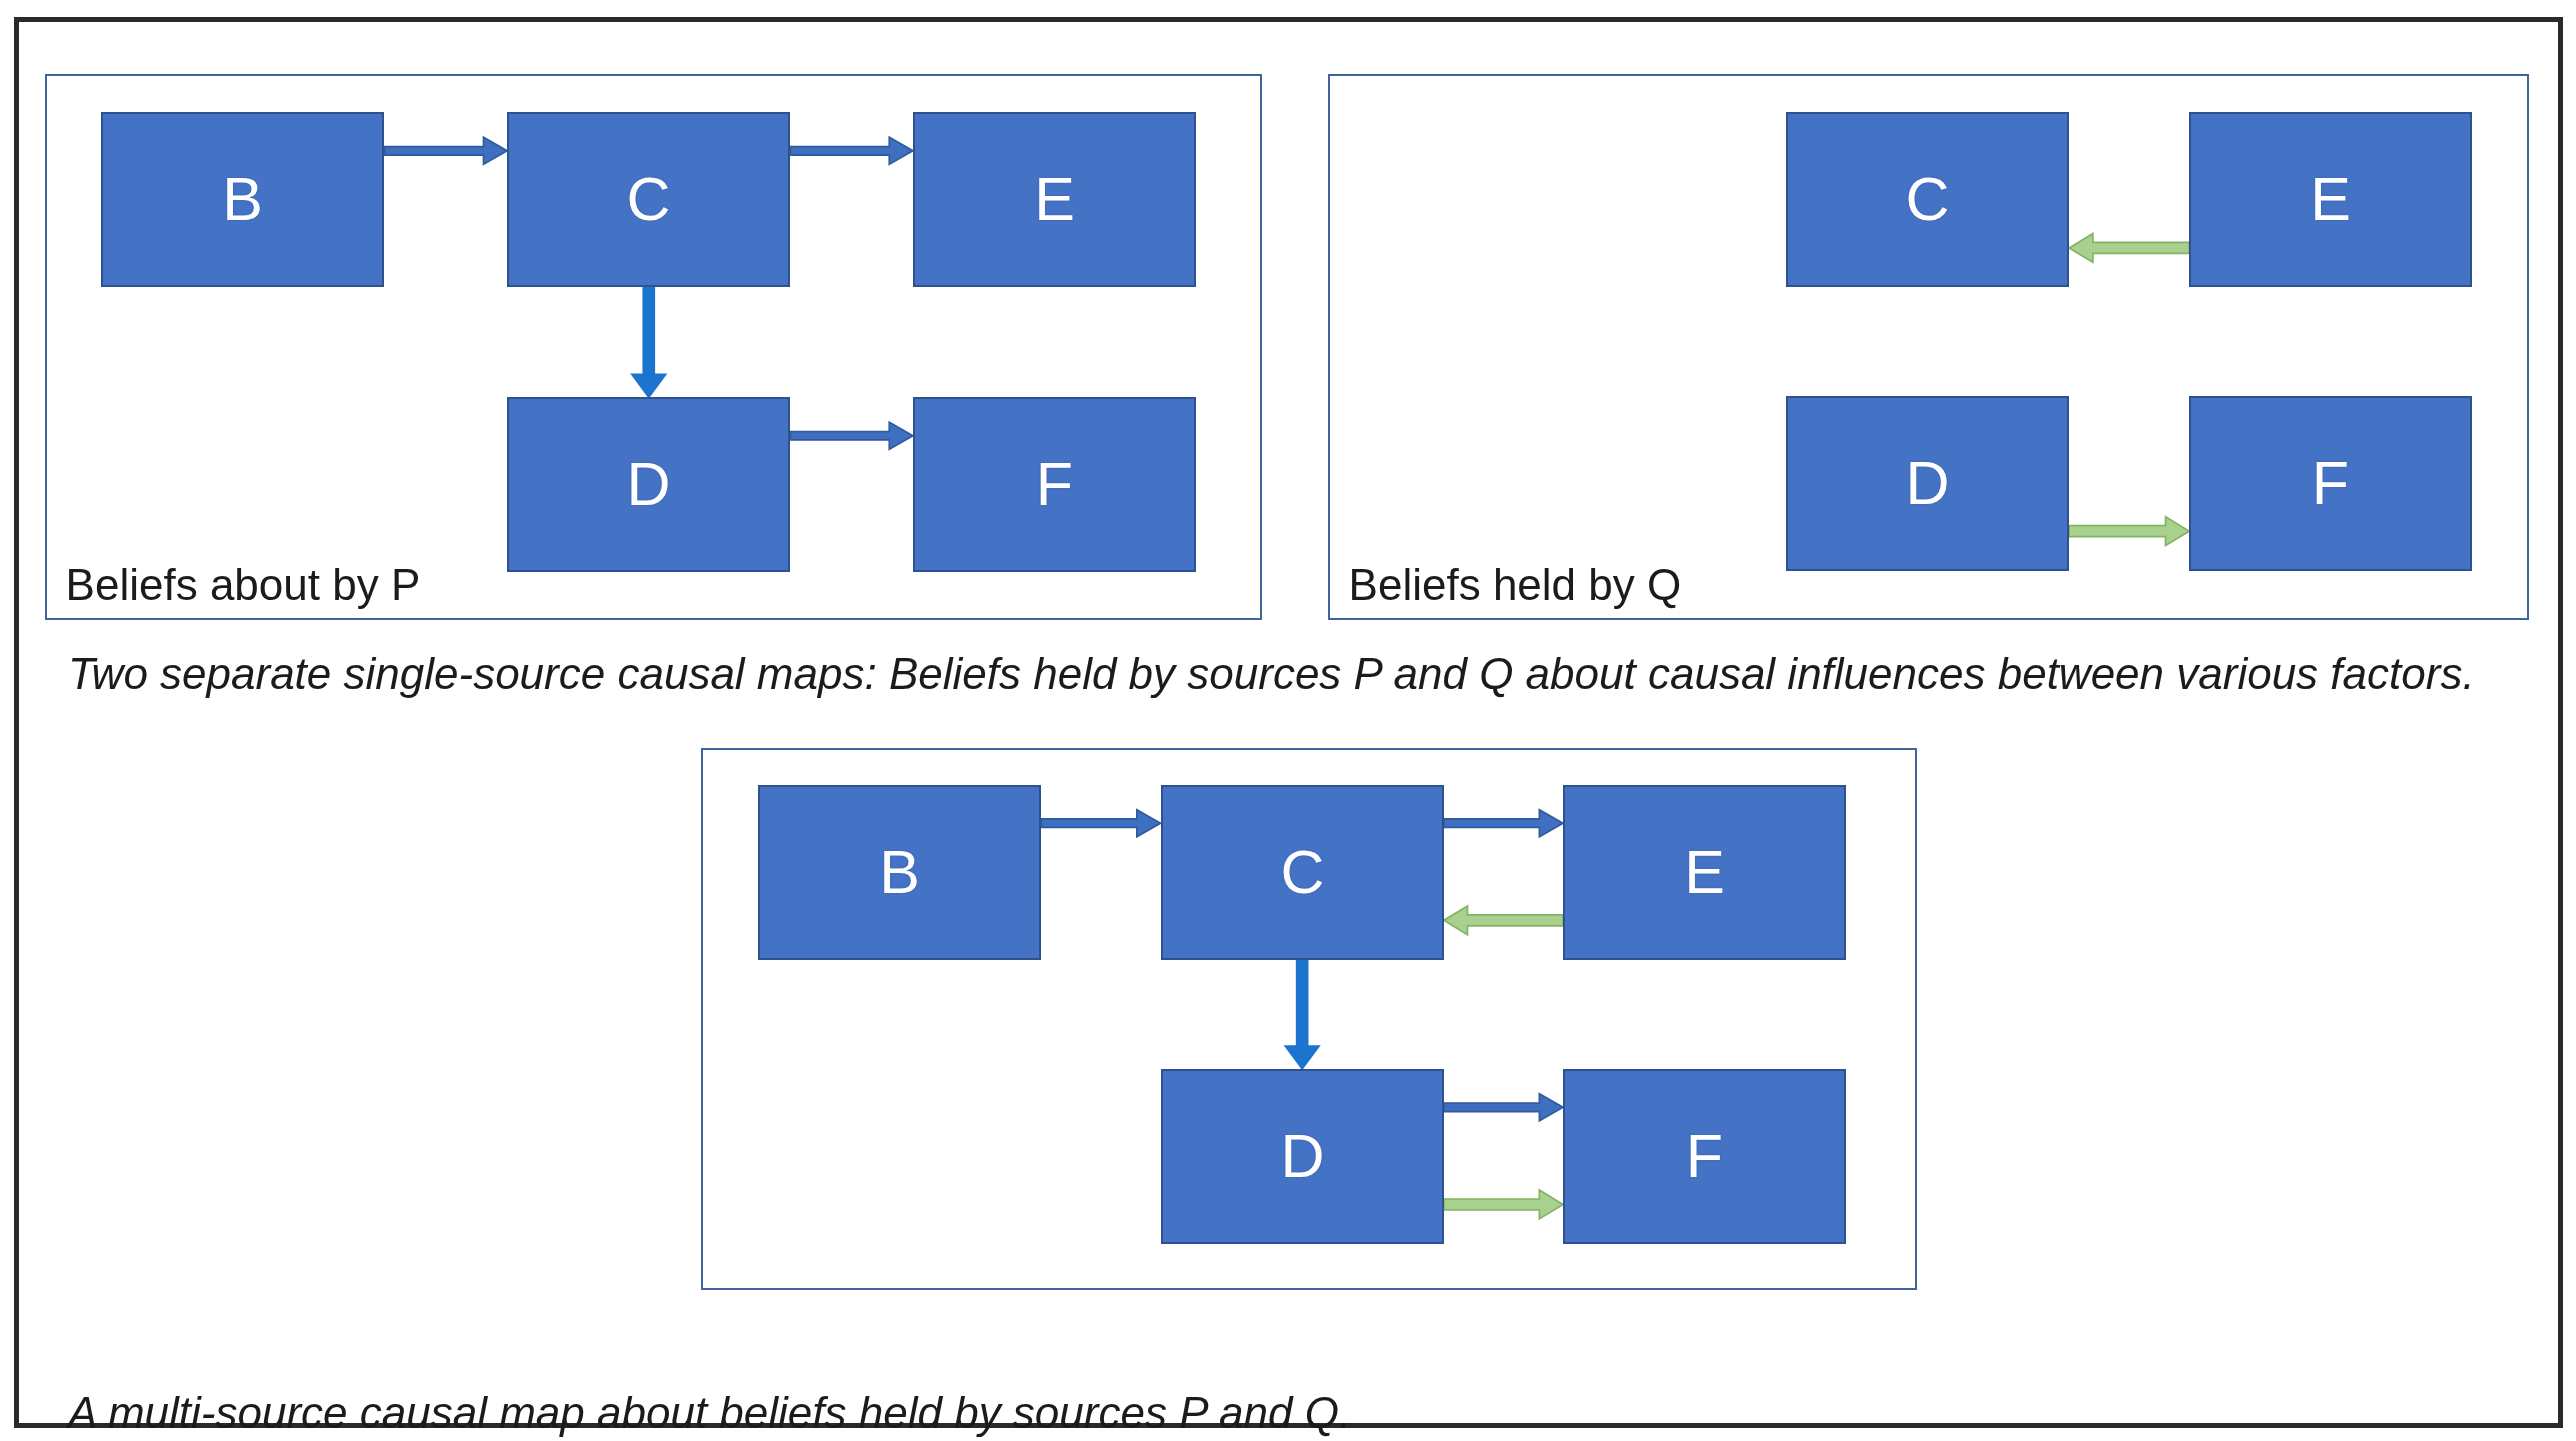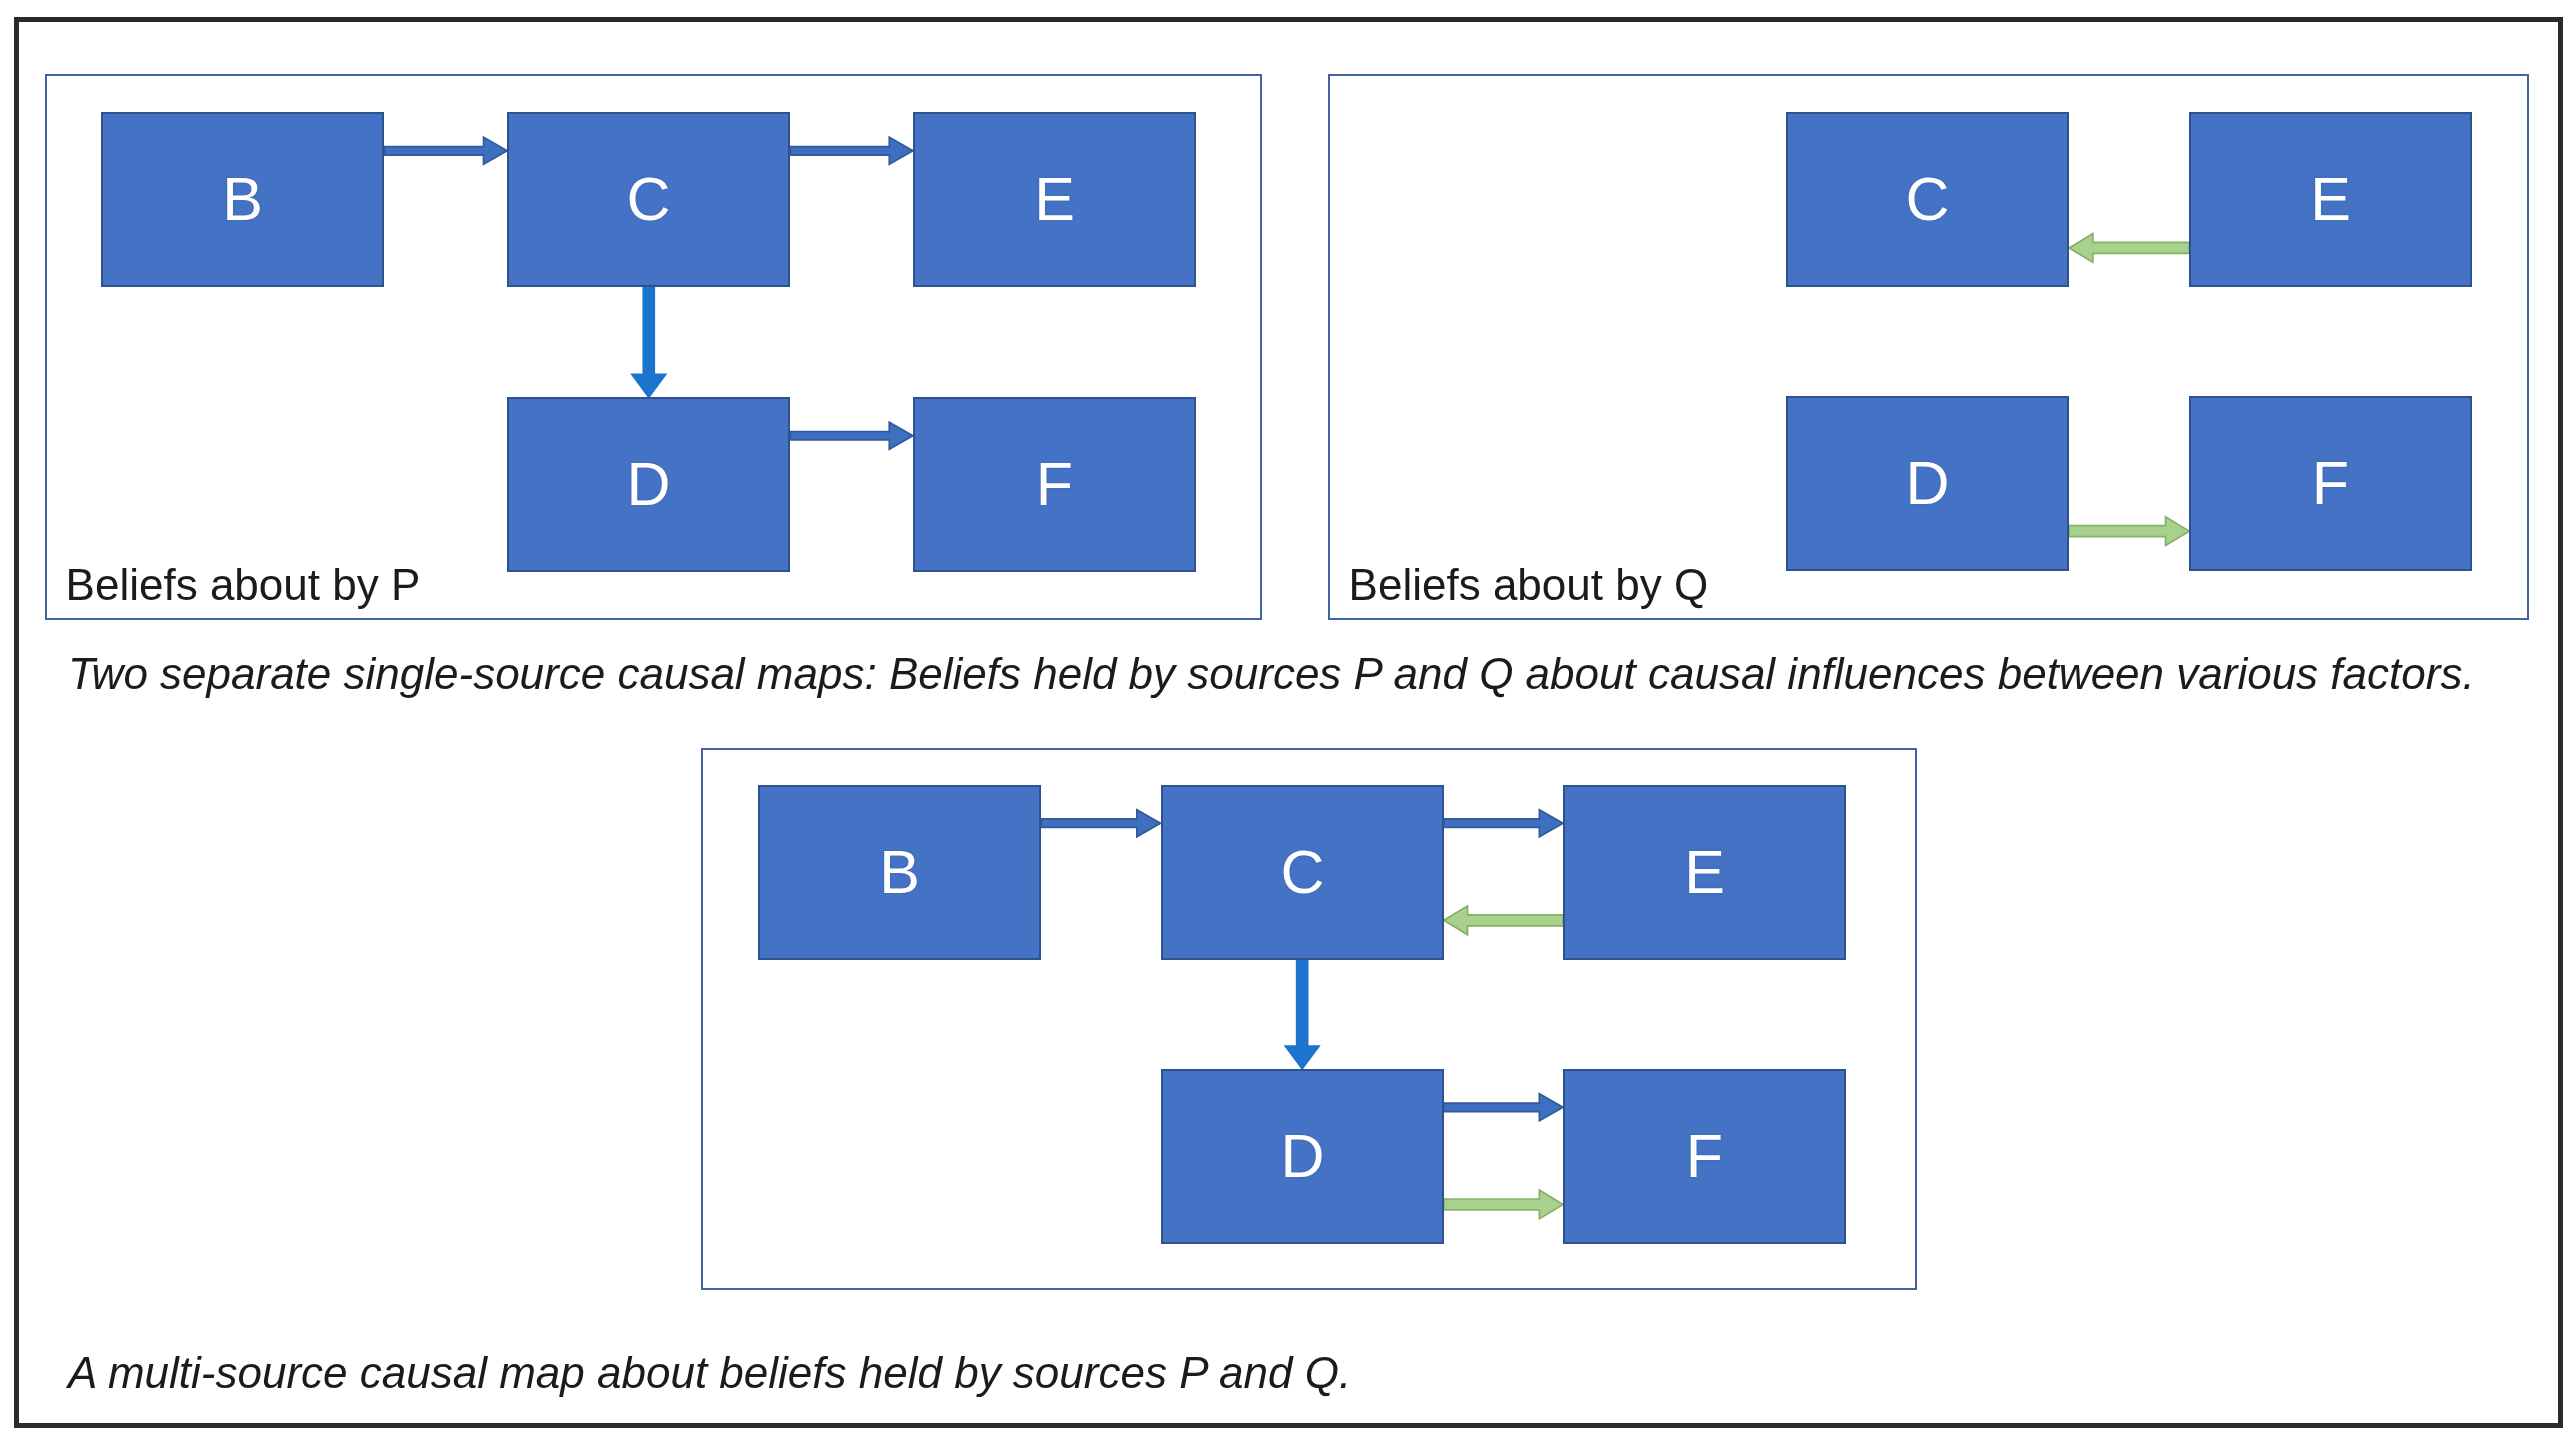--- a/index.html
+++ b/index.html
@@ -56,21 +56,21 @@
   }
   .caption {
     position: absolute;
     left: 68px;
     font-size: 44px;
     font-style: italic;
     color: #1b1b1b;
     white-space: nowrap;
   }
   .caption-1 { top: 649px; }
-  .caption-2 { top: 1348px; }
+  .caption-2 { top: 1388px; }
 </style>
 </head>
 <body>
 
 <div id="canvas">
 
   <div class="outer-border"></div>
 
   <div class="panel panel-p">
     <svg class="arrows-layer" width="1212" height="541" viewBox="0 0 1433 640">
@@ -107,21 +107,21 @@
       </div>
     <div class="node-box" style="left:859px;top:36px;">
         <span>E</span>
       </div>
     <div class="node-box" style="left:456px; top:320px;">
         <span>D</span>
       </div>
     <div class="node-box" style="left:859px;top:320px;">
         <span>F</span>
       </div>
-    <div class="panel-label">Beliefs about by Q</div>
+    <div class="panel-label">Beliefs held by Q</div>
   </div>
 
   <div class="caption caption-1">Two separate single-source causal maps: Beliefs held by sources P and Q about causal influences between various factors.</div>
 
   <div class="panel panel-multi">
     <svg class="arrows-layer" width="1211" height="537" viewBox="0 0 1432 635">
         <polygon points="400,81.53999999999999 513,81.53999999999999 513,70.53999999999999 541,86.53999999999999 513,102.53999999999999 513,91.53999999999999 400,91.53999999999999" fill="#3E6FC1" stroke="#2F5B9B" stroke-width="2"></polygon>
         <polygon points="876,81.53999999999999 989,81.53999999999999 989,70.53999999999999 1017,86.53999999999999 989,102.53999999999999 989,91.53999999999999 876,91.53999999999999" fill="#3E6FC1" stroke="#2F5B9B" stroke-width="2"></polygon>
         <polygon points="1017,194.925 904,194.925 904,184.425 876,201.425 904,218.425 904,207.925 1017,207.925" fill="#A9D18E" stroke="#84B163" stroke-width="2"></polygon>
         <polygon points="702,248 702,350 688.5,350 708.5,377 728.5,350 715,350 715,248" fill="#1B74CE" stroke="#1B74CE" stroke-width="2"></polygon>

